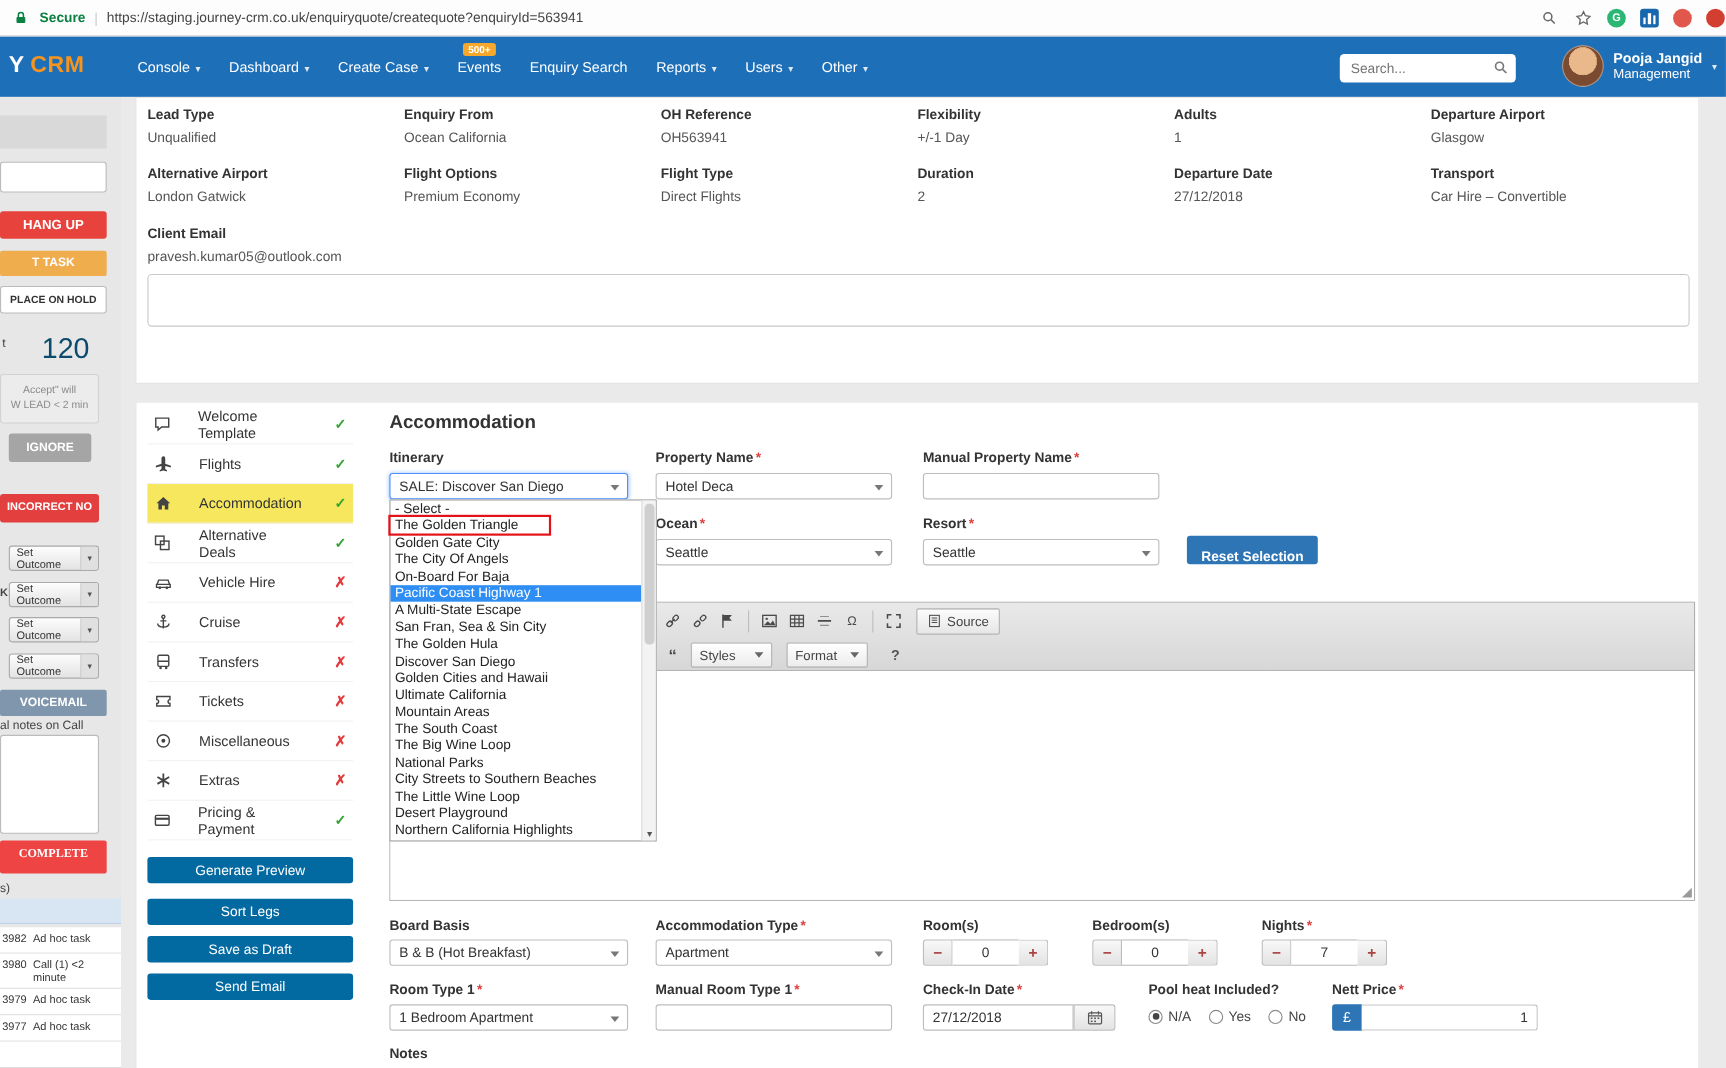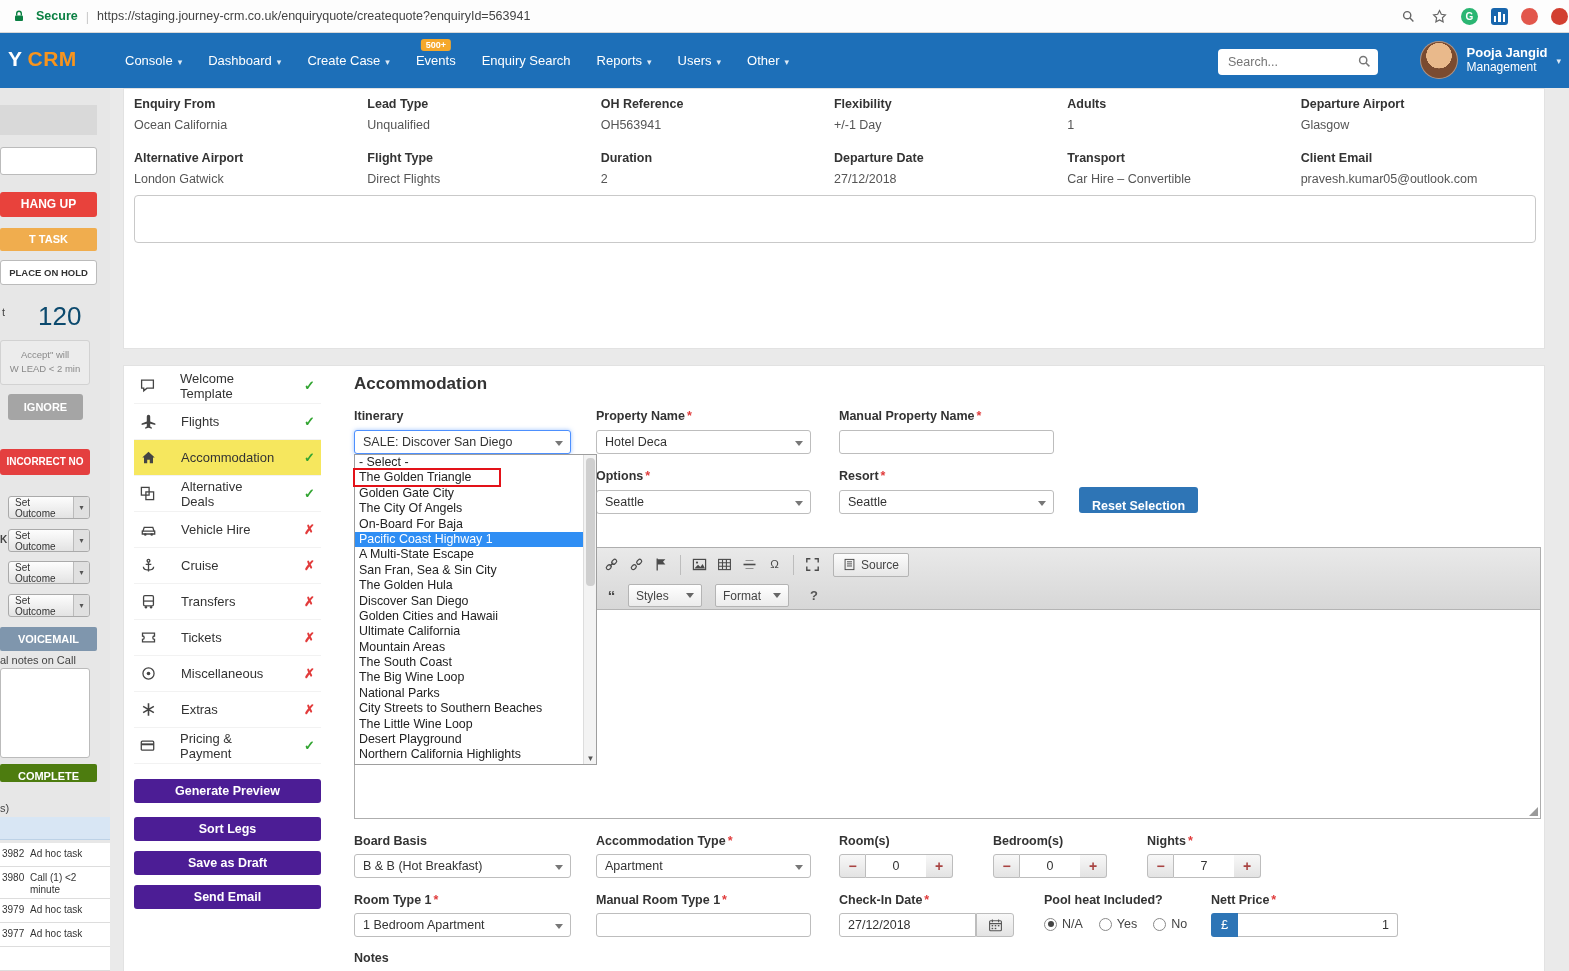--- a/index.html
+++ b/index.html
@@ -59,21 +59,21 @@
              font-size:9.5px; color:#8a8a8a; text-align:center; padding-top:7px; line-height:14px; }
   .ignorebtn { background:#a5a5a5; height:26px; line-height:26px; font-size:11px; width:75px; left:8px; }
   .incorrectbtn { background:#e43f3f; height:26px; line-height:26px; font-size:10px; width:90px; }
   .so { position:absolute; left:8px; width:82px; height:23px; background:linear-gradient(#fdfdfd,#e3e3e3);
         border:1px solid #aaa; border-radius:3px; font-size:10px; color:#333; display:flex; align-items:center;
         padding-left:6px; cursor:pointer; }
   .so-arr { margin-left:auto; width:16px; height:100%; border-left:1px solid #bbb; display:flex;
             align-items:center; justify-content:center; font-size:8px; color:#555; background:#e0e0e0; border-radius:0 2px 2px 0; }
   .voicemail { background:#7f96ad; height:24px; line-height:24px; font-size:11px; border-radius:2px; }
   .sb-ta { width:90px; height:90px; background:#fff; border:1px solid #bbb; border-radius:3px; resize:none; }
-  .completebar { background:#4d7c0f; height:18px; line-height:25px; font-size:11px; border-radius:2px; }
+  .completebar { background:#ef4444; height:30px; line-height:25px; font-size:11px; border-radius:2px;font-family:Liberation Serif, serif; }
   .task-head { width:110px; height:23px; background:#d8e6f4; border-bottom:1px solid #bdd2e6; }
   .task-row { position:absolute; left:0; width:110px; background:#fff; border-bottom:1px solid #ddd;
               font-size:10px; color:#333; cursor:pointer; }
   .task-id { position:absolute; left:2px; top:5px; }
   .task-label { position:absolute; left:30px; top:5px; width:76px; line-height:12px; }
 
   
   .panel { position:absolute; background:#fff; border:1px solid #e2e2e2; }
   .p1 { left:123px; top:88px; width:1422px; height:261px; }
   .p2 { left:123px; top:365px; width:1422px; height:610px; }
@@ -88,21 +88,21 @@
 
   
   .menu { position:absolute; left:10px; top:2px; width:187px; }
   .mitem { display:flex; align-items:center; height:36px; padding:0 6px; gap:25px; font-size:13px; color:#333;
            border-bottom:1px solid #f2f2f2; cursor:pointer; }
   .mitem.active { background:#f6e75e; }
   .micon { width:16px; display:flex; justify-content:center; }
   .mstatus { margin-left:auto; font-weight:bold; font-size:13px; }
   .ok { color:#33a532; } .no { color:#e23b3b; }
   .menu-actions { margin-top:15px; display:flex; flex-direction:column; gap:10px; }
-  .act-btn { height:24px; background:#4c1d95; color:#fff; font-weight:bold; font-size:12.5px; border:none;
+  .act-btn { height:24px; background:#0369a1; color:#fff; font-weight:normal; font-size:12.5px; border:none;
              border-radius:3px; cursor:pointer; }
 
   
   .form-title { position:absolute; left:230px; top:8px; font-size:17px; font-weight:bold; color:#333; }
   .flbl { position:absolute; font-size:12.5px; font-weight:bold; color:#333; white-space:nowrap; }
   .req { color:#e03c3c; margin-left:2px; }
   .ctl { position:absolute; height:24px; background:#fff; border:1px solid #bdbdbd; border-radius:3px;
          font-size:12.5px; color:#333; padding:0 8px 0 8px; line-height:22px; white-space:nowrap; cursor:pointer; overflow:hidden; }
   .ctl .car { position:absolute; right:7px; top:10px; width:0; height:0;
               border-left:4px solid transparent; border-right:4px solid transparent; border-top:5px solid #777; }
@@ -311,46 +311,50 @@
     <div class="task-row" style="top:835px;height:24px">
       <span class="task-id">3977</span>
         <span class="task-label">Ad hoc task</span>
     </div>
     <div class="task-row" style="top:859px;height:24px"></div>
   </div>
 
   <div class="panel p1">
     <div class="eq-grid">
       <div class="f">
+          <div class="flabel">Lead Type</div>
+          <div class="fvalue">Unqualified</div>
+        </div>
+      <div class="f">
           <div class="flabel">Enquiry From</div>
           <div class="fvalue">Ocean California</div>
         </div>
       <div class="f">
-          <div class="flabel">Lead Type</div>
-          <div class="fvalue">Unqualified</div>
-        </div>
-      <div class="f">
           <div class="flabel">OH Reference</div>
           <div class="fvalue">OH563941</div>
         </div>
       <div class="f">
           <div class="flabel">Flexibility</div>
           <div class="fvalue">+/-1 Day</div>
         </div>
       <div class="f">
           <div class="flabel">Adults</div>
           <div class="fvalue">1</div>
         </div>
       <div class="f">
           <div class="flabel">Departure Airport</div>
           <div class="fvalue">Glasgow</div>
         </div>
       <div class="f">
           <div class="flabel">Alternative Airport</div>
           <div class="fvalue">London Gatwick</div>
+        </div>
+      <div class="f">
+          <div class="flabel">Flight Options</div>
+          <div class="fvalue">Premium Economy</div>
         </div>
       <div class="f">
           <div class="flabel">Flight Type</div>
           <div class="fvalue">Direct Flights</div>
         </div>
       <div class="f">
           <div class="flabel">Duration</div>
           <div class="fvalue">2</div>
         </div>
       <div class="f">
@@ -502,21 +506,21 @@
     <div class="form-title">Accommodation</div>
 
     <div class="flbl" style="left:230px;top:43px"><span>Itinerary</span></div>
     <div class="flbl" style="left:472px;top:43px"><span>Property Name</span><span class="req">*</span></div>
     <div class="flbl" style="left:715px;top:43px"><span>Manual Property Name</span><span class="req">*</span></div>
 
     <div class="ctl focus" style="left:230px;top:64px;width:217px"><span>SALE: Discover San Diego</span><span class="car"></span></div>
     <div class="ctl" style="left:472px;top:64px;width:215px"><span>Hotel Deca</span><span class="car"></span></div>
     <input class="inp" style="left: 715px; top: 64px; width: 215px;" value="">
 
-    <div class="flbl" style="left:472px;top:103px"><span>Options</span><span class="req">*</span></div>
+    <div class="flbl" style="left:472px;top:103px"><span>Ocean</span><span class="req">*</span></div>
     <div class="flbl" style="left:715px;top:103px"><span>Resort</span><span class="req">*</span></div>
     <div class="ctl" style="left:472px;top:124px;width:215px"><span>Seattle</span><span class="car"></span></div>
     <div class="ctl" style="left:715px;top:124px;width:215px"><span>Seattle</span><span class="car"></span></div>
     <button class="reset-btn">Reset Selection</button>
 
     <div class="editor">
       <div class="ed-toolbar">
         <div class="ed-row r1">
           <span style="margin-left:244px" class="ed-btn">
               <svg width="15" height="15" viewBox="0 0 15 15">

